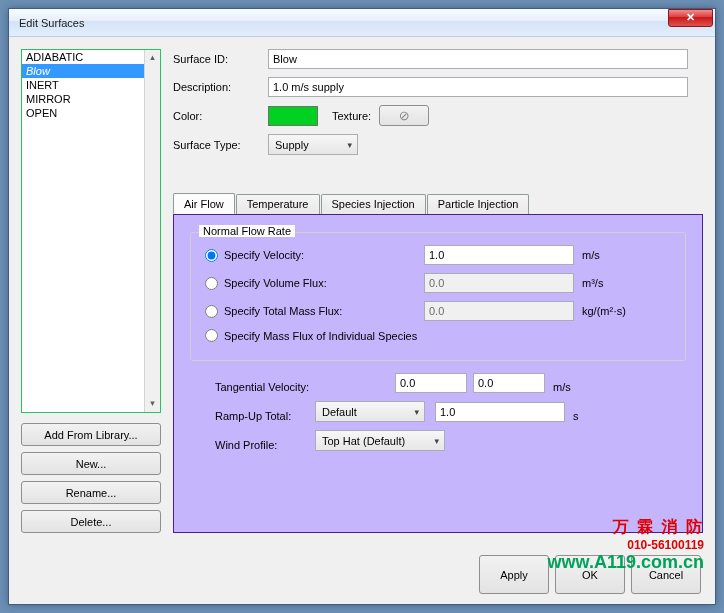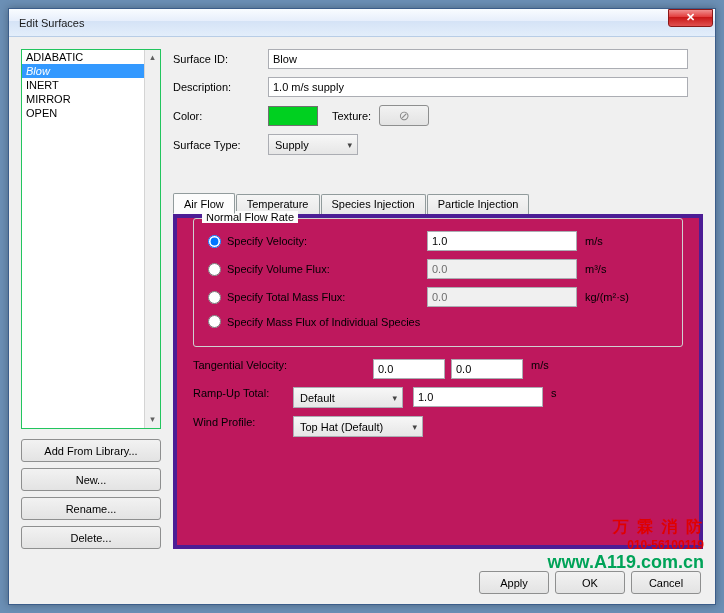--- a/index.html
+++ b/index.html
@@ -23,31 +23,31 @@
 .form-row .label { width: 95px; }
 .text-input { border: 1px solid #abadb3; padding: 2px 4px; height: 20px; background: #fff; }
 .text-input[disabled] { background: #f0f0f0; color: #6d6d6d; }
 .color-swatch { width: 50px; height: 20px; border: 1px solid #707070; background: #00d020; cursor: pointer; display: inline-block; }
 .texture-btn { width: 50px; height: 21px; border: 1px solid #8e8f8f; border-radius: 3px; background: linear-gradient(to bottom,#f2f2f2,#e3e3e3); display: inline-flex; align-items: center; justify-content: center; cursor: pointer; }
 .select { border: 1px solid #abadb3; height: 21px; background: linear-gradient(to bottom,#f7f7f7,#e6e6e6); padding: 0 18px 0 6px; display: inline-flex; align-items: center; position: relative; cursor: pointer; }
 .select::after { content: "▾"; position: absolute; right: 5px; color: #444; font-size: 9px; }
 .tabstrip { display: flex; margin-top: 6px; }
 .tab { padding: 3px 10px; border: 1px solid #919b9c; border-bottom: none; background: linear-gradient(to bottom,#f5f5f5,#e8e8e8); margin-right: 1px; border-radius: 2px 2px 0 0; cursor: pointer; position: relative; top: 1px; margin-top: 24px; }
 .tab.active { background: #fcfcfc; border-bottom: 1px solid #fcfcfc; z-index: 2; top: 0; padding-top: 4px; }
-.tab-panel { border: 4px solid #4c1d95; flex: 1; background: #be185d; padding: 0 16px; position: relative; }
+.tab-panel { border: 1px solid #4c1d95; flex: 1; background: #c4b5fd; padding: 17px 16px; position: relative; }
 .fieldset { border: 1px solid #d0d0d0; border-radius: 3px; padding: 12px 14px 10px; position: relative; margin-bottom: 12px; }
 .fieldset-legend { position: absolute; top: -8px; left: 8px; background: #fcfcfc; padding: 0 4px; }
 .radio-row { display: flex; align-items: center; margin-bottom: 8px; }
 .radio-row input[type=radio] { margin: 0 6px 0 0; }
 .radio-row .rlabel { width: 200px; }
 .radio-row .unit { margin-left: 8px; }
-.field-row { display: flex; align-items: flex-start; margin-bottom: 8px; }
+.field-row { display: flex; align-items: flex-end; margin-bottom: 8px; margin-left: 25px; }
 .field-row .flabel { width: 180px; }
 .footer { display: flex; justify-content: flex-end; padding: 10px 14px; gap: 6px; background: #f0f0f0; }
-.footer button { width: 70px; height: 23px; border: 1px solid #8e8f8f; border-radius: 3px; background: linear-gradient(to bottom,#f2f2f2,#e3e3e3); cursor: pointer; }
+.footer button { width: 70px; height: 39px; border: 1px solid #8e8f8f; border-radius: 3px; background: linear-gradient(to bottom,#f2f2f2,#e3e3e3); cursor: pointer; }
 .no-icon::before { content: "⊘"; color: #888; font-size: 13px; }
 .watermark { position: absolute; right: 20px; bottom: 40px; text-align: right; pointer-events: none; }
 .wm1 { color: #e00000; font-size: 16px; font-weight: bold; letter-spacing: 2px; }
 .wm2 { color: #e00000; font-size: 12px; font-weight: bold; }
 .wm3 { color: #00a358; font-size: 18px; font-weight: bold; }
 </style>
 </head>
 <body>
 
 <div class="window">

